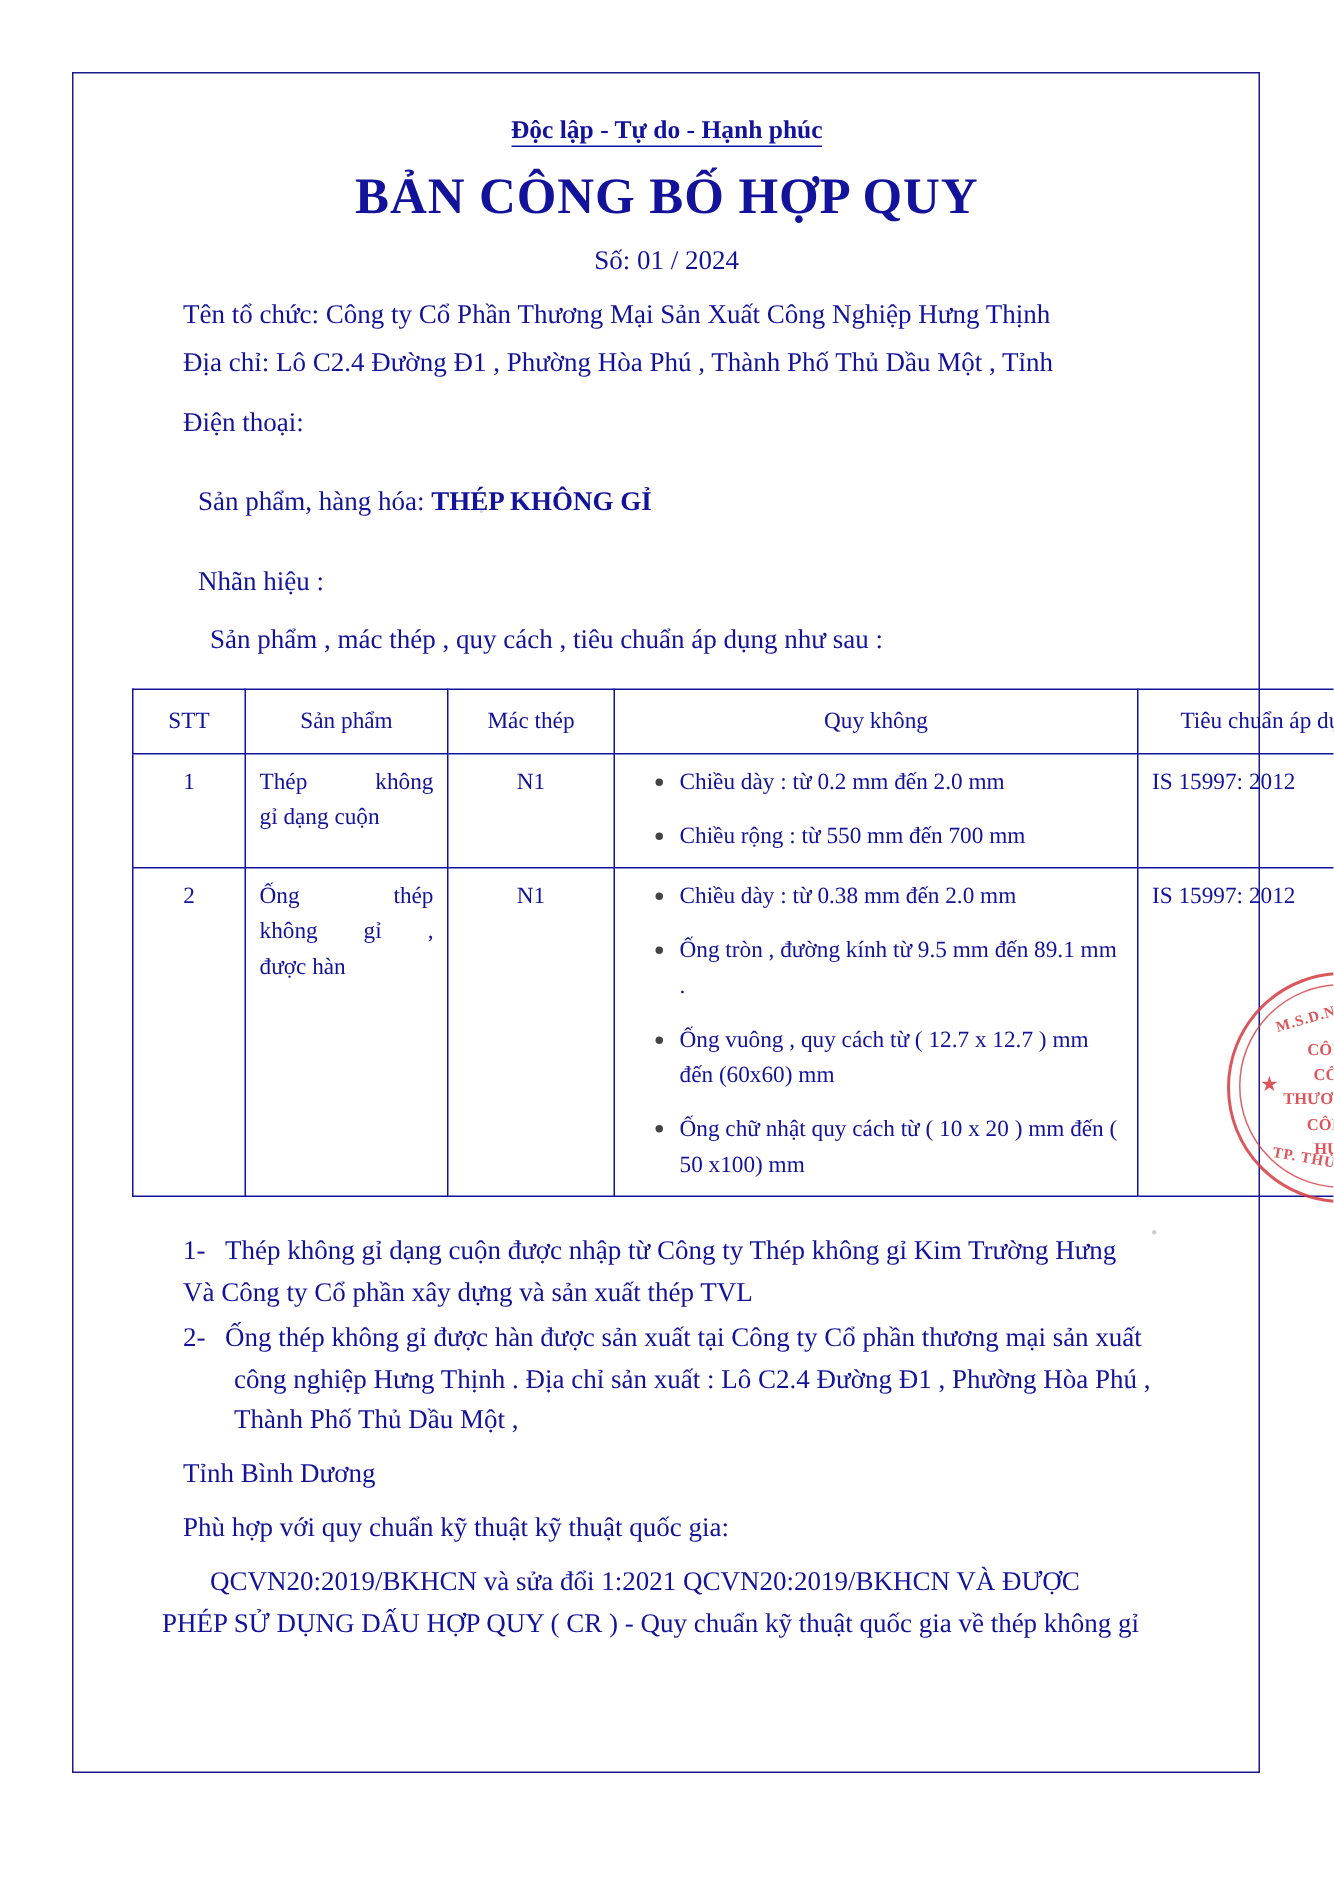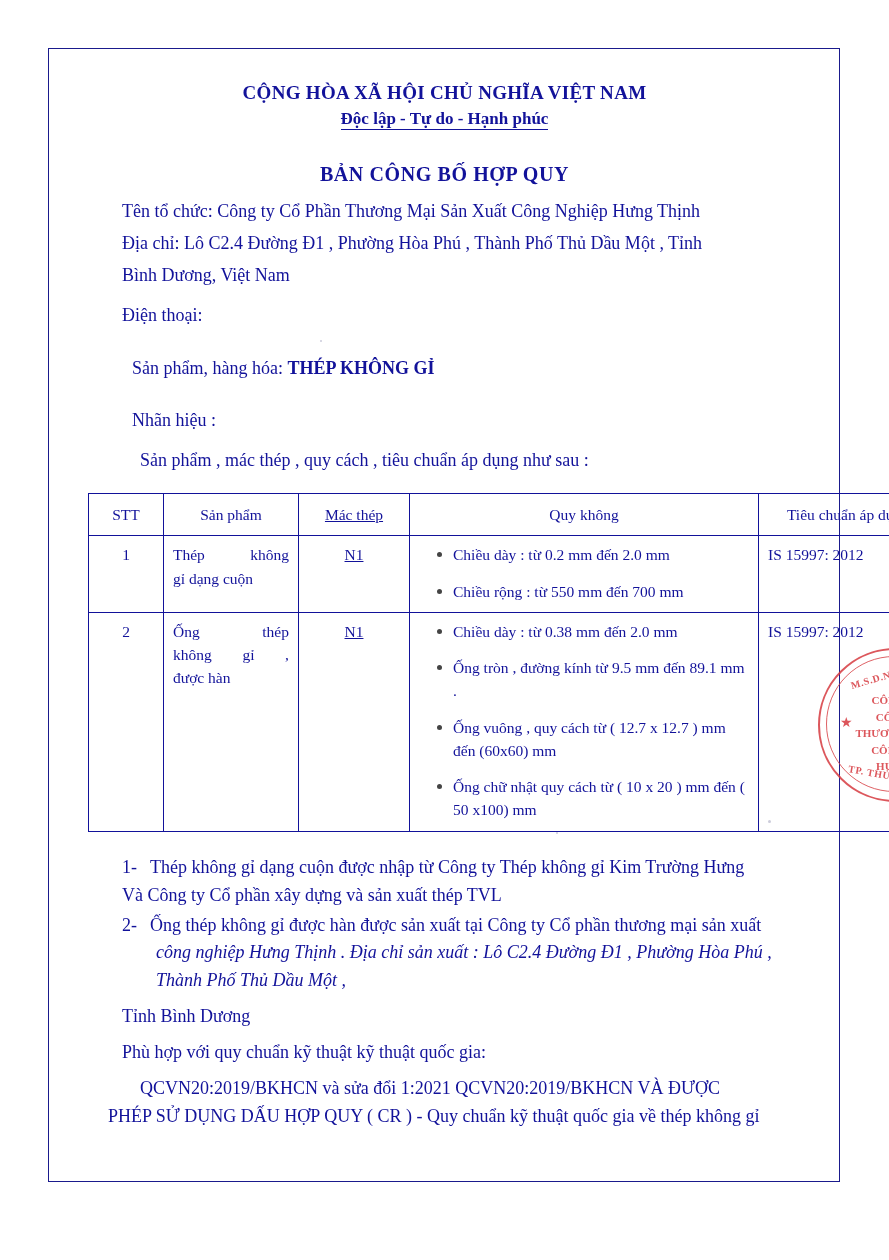--- a/index.html
+++ b/index.html
@@ -50,24 +50,24 @@
   .motto {
     font-size: 17px;
     font-weight: bold;
     margin-top: 5px;
   }
   .motto span {
     border-bottom: 1.5px solid #12129a;
     padding-bottom: 1px;
   }
   .title {
-    font-size: 20px;
+    font-size: 34px;
     font-weight: bold;
     letter-spacing: 0.6px;
-    margin-top: 34px;
+    margin-top: 16px;
   }
   .docnum {
     font-size: 18px;
     margin-top: 12px;
   }
 
   .para {
     font-size: 18px;
     line-height: 1.55;
     margin-top: 12px;
@@ -93,21 +93,21 @@
     line-height: 1.5;
   }
   table.main th {
     font-weight: normal;
     text-align: center;
     padding-top: 9px;
     padding-bottom: 9px;
   }
   th.c-stt, td.c-stt { width: 56px; text-align: center; }
   th.c-sp,  td.c-sp  { width: 116px; }
-  th.c-mac, td.c-mac { width: 92px; text-decoration: underline; }
+  th.c-mac, td.c-mac { width: 92px; }
   th.c-mac { text-align: left; }
   td.c-mac { text-align: center; }
   th.c-qc,  td.c-qc  { width: 330px; }
   th.c-tc,  td.c-tc  { width: 160px; }
 
   td.c-sp .just {
     text-align: justify;
     text-align-last: justify;
   }
   ul.specs {
@@ -142,21 +142,21 @@
     position: relative;
     padding-left: 34px;
     margin-bottom: 2px;
   }
   .note-num {
     position: absolute;
     left: 34px;
     top: 0;
   }
   .note-body { padding-left: 28px; }
-  .note-cont { padding-left: 34px; font-style: italic; }
+  .note-cont { padding-left: 34px; }
 
   .footpara {
     font-size: 18px;
     line-height: 1.55;
     padding-left: 34px;
     margin-top: 8px;
   }
   .footpara.full {
     padding-left: 20px;
     text-align: justify;
@@ -239,32 +239,31 @@
   }
 </style>
 </head>
 <body>
 
 <div class="page">
   <div class="doc-border"></div>
 
   <div class="inner">
 
-    <div class="nation center">CỘNG HÒA XÃ HỘI CHỦ NGHĨA VIỆT NAM</div>
     <div class="motto center"><span>Độc lập - Tự do - Hạnh phúc</span></div>
 
     <div class="title center">BẢN CÔNG BỐ HỢP QUY</div>
+    <div class="docnum center">Số: 01 / 2024</div>
 
     <div class="para">
       <span>Tên tổ chức: </span><span>Công ty Cổ Phần Thương Mại Sản Xuất Công Nghiệp Hưng Thịnh</span>
     </div>
     <div class="para tight">
       <span>Địa chỉ: </span><span>Lô C2.4 Đường Đ1 , Phường Hòa Phú , Thành Phố Thủ Dầu Một , Tỉnh</span>
     </div>
-    <div class="para tight" style="padding-left:34px;">Bình Dương, Việt Nam</div>
 
     <div class="para">Điện thoại:</div>
 
     <div class="para indent2">
       <span>Sản phẩm, hàng hóa: </span><span class="b">THÉP KHÔNG GỈ</span>
     </div>
     <div class="para indent2 tight">Nhãn hiệu :</div>
 
     <div class="para indent3">Sản phẩm , mác thép , quy cách , tiêu chuẩn áp dụng như sau :</div>
 

